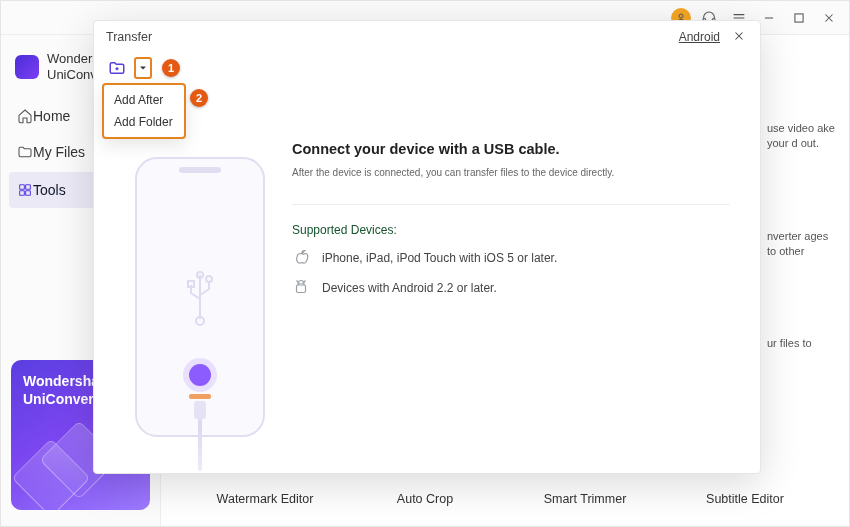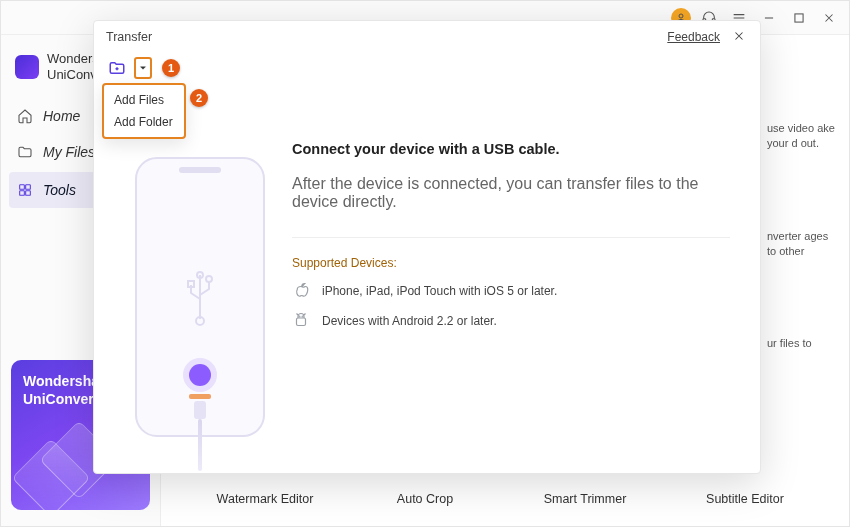--- a/index.html
+++ b/index.html
@@ -10,21 +10,21 @@
   .titlebar .tb-btn { width: 24px; height: 24px; display: flex; align-items: center; justify-content: center; color: #555; }
   .titlebar .avatar { width: 20px; height: 20px; border-radius: 50%; background: #f5a623; color: #fff; display:flex; align-items:center; justify-content:center; font-size:12px; }
   .titlebar svg { stroke:#555; fill:none; }
 
   .body { display: flex; height: calc(100% - 34px); }
   .sidebar { width: 160px; background: #fbfbfc; border-right: 1px solid #eee; display:flex; flex-direction:column; padding:4px 0; }
   .brand { display:flex; align-items:center; gap:8px; padding:12px 14px; }
   .brand-logo { width:24px; height:24px; border-radius:6px; background:linear-gradient(135deg,#4b2dd8,#7b3ff2); }
   .brand-text { font-size:13px; color:#333; line-height:1.2; }
   .nav { margin-top:4px; }
-  .nav-item { display:flex; align-items:center; gap:10px; padding:10px 16px; font-size:14px; color:#333; cursor:pointer;font-style:italic; }
+  .nav-item { display:flex; align-items:center; padding:10px 16px; font-size:14px; color:#333; cursor:pointer; }
   .nav-item.active { background:#ece9f7; color:#0f172a; border-radius:4px; margin:2px 8px; padding:10px 8px; }
   .nav-item svg { stroke:#555; fill:none; }
   .nav-item.active svg { stroke:#5a3ee0; }
   .promo { margin:auto 10px 12px; height:150px; border-radius:10px; background:linear-gradient(150deg,#5a3ee0 0%,#7b46f0 45%,#9d7bff 100%); position:relative; overflow:hidden; padding:12px; color:#fff; }
   .promo-title { font-size:14px; font-weight:600; line-height:1.3; }
   .promo-shapes { position:absolute; left:4px; bottom:-18px; width:130px; height:110px; }
   .promo-shapes .cube { position:absolute; width:56px; height:56px; transform:rotate(45deg); background:linear-gradient(135deg,#ffffff33,#ffffff00); border:1px solid rgba(255,255,255,.35); border-radius:6px; }
   .promo-shapes .c1 { left:8px; bottom:22px; }
   .promo-shapes .c2 { left:36px; bottom:40px; }
   .promo-shapes .dot { position:absolute; width:22px; height:22px; border-radius:50%; background:rgba(255,170,70,.9); right:20px; top:4px; }
@@ -62,23 +62,23 @@
   .usb-mark { position:absolute; top:110px; left:50%; transform:translateX(-50%); }
   .usb-mark svg { stroke:#dedbf1; fill:none; }
   .phone-port { position:absolute; bottom:-36px; left:50%; transform:translateX(-50%); width:46px; display:flex; flex-direction:column; align-items:center; }
   .port-dot { width:22px; height:22px; border-radius:50%; background:#8c5cff; box-shadow:0 0 0 6px rgba(140,92,255,.16); }
   .port-bar { margin-top:8px; width:22px; height:5px; border-radius:2px; background:#f0a060; }
   .port-pin { margin-top:2px; width:12px; height:18px; border-radius:3px; background:#e5e2f6; }
   .cable { width:4px; height:52px; background:linear-gradient(#d9d6ef,#edeaf9); border-radius:2px; }
 
   .info { flex:1; padding-top:38px; padding-right:4px; }
   .info-title { font-size:14.5px; font-weight:700; color:#222; }
-  .info-sub { font-size:16px; color:#666; margin-top:18px; }
+  .info-sub { font-size:10px; color:#666; margin-top:10px; }
   .divider { height:1px; background:#eee; margin:26px 0 18px; }
-  .sup-title { font-size:12px; color:#a16207; margin-bottom:12px; }
+  .sup-title { font-size:12px; color:#14532d; margin-bottom:12px; }
   .sup-row { display:flex; align-items:center; gap:12px; font-size:12px; color:#444; margin-bottom:12px; }
   .sup-row svg { stroke:#9aa0a6; fill:none; }
 </style>
 </head>
 <body>
 
 <div class="app">
   <div class="titlebar">
     <div class="avatar">
       <svg width="12" height="12" viewBox="0 0 24 24" stroke="#fff" fill="none" stroke-width="2">
@@ -177,21 +177,21 @@
             <span>Subtitle Editor</span>
           </div>
       </div>
     </div>
   </div>
 
   <div class="modal">
     <div class="m-head">
       <div class="m-title">Transfer</div>
       <div class="m-head-right">
-        <span class="m-feedback">Feedback</span>
+        <span class="m-feedback">Android</span>
         <span class="m-close">
           <svg width="14" height="14" viewBox="0 0 24 24" stroke-width="1.8" fill="none">
               <path d="M6 6l12 12M18 6L6 18"></path>
             </svg>
         </span>
       </div>
     </div>
 
     <div class="m-toolbar">
       <div class="add-btn">
@@ -201,21 +201,21 @@
           </svg>
       </div>
       <div class="dd-caret">
         <svg width="10" height="10" viewBox="0 0 24 24">
             <path d="M6 9l6 6 6-6z"></path>
           </svg>
       </div>
       <div class="badge b1">1</div>
 
       <div class="dropdown">
-        <div class="dd-item">Add Files</div>
+        <div class="dd-item">Add After</div>
         <div class="dd-item">Add Folder</div>
       </div>
       <div class="badge b2">2</div>
     </div>
 
     <div class="m-body">
       <div class="phone-wrap">
         <div class="phone">
           <div class="phone-notch"></div>
           <div class="usb-mark">

